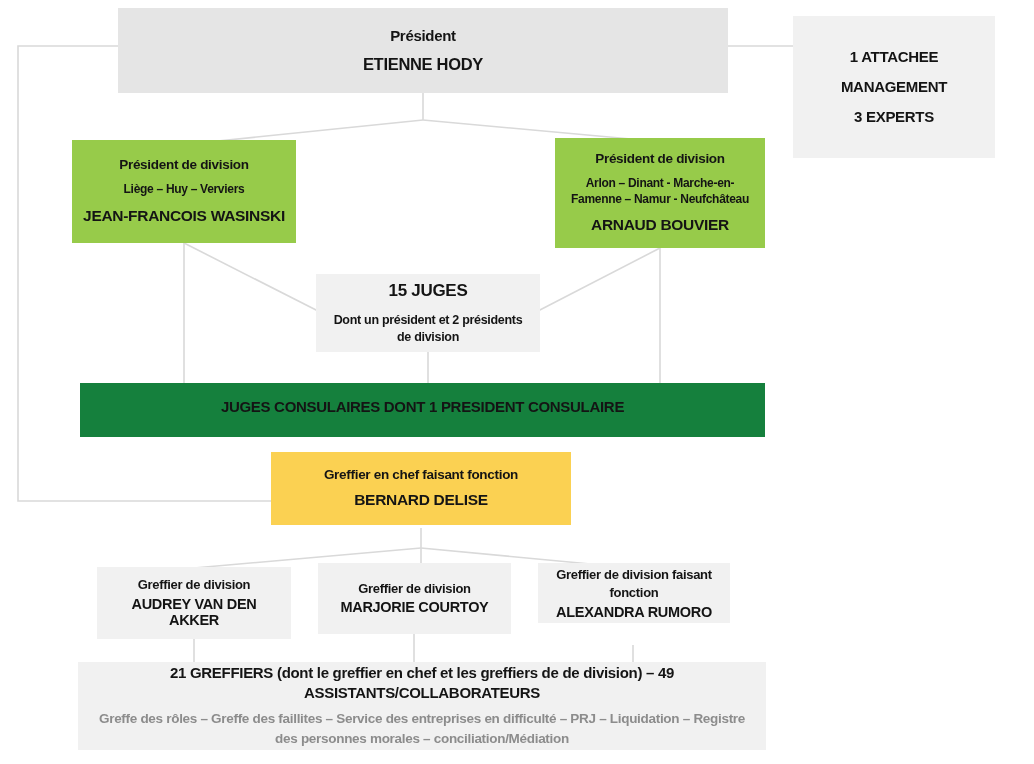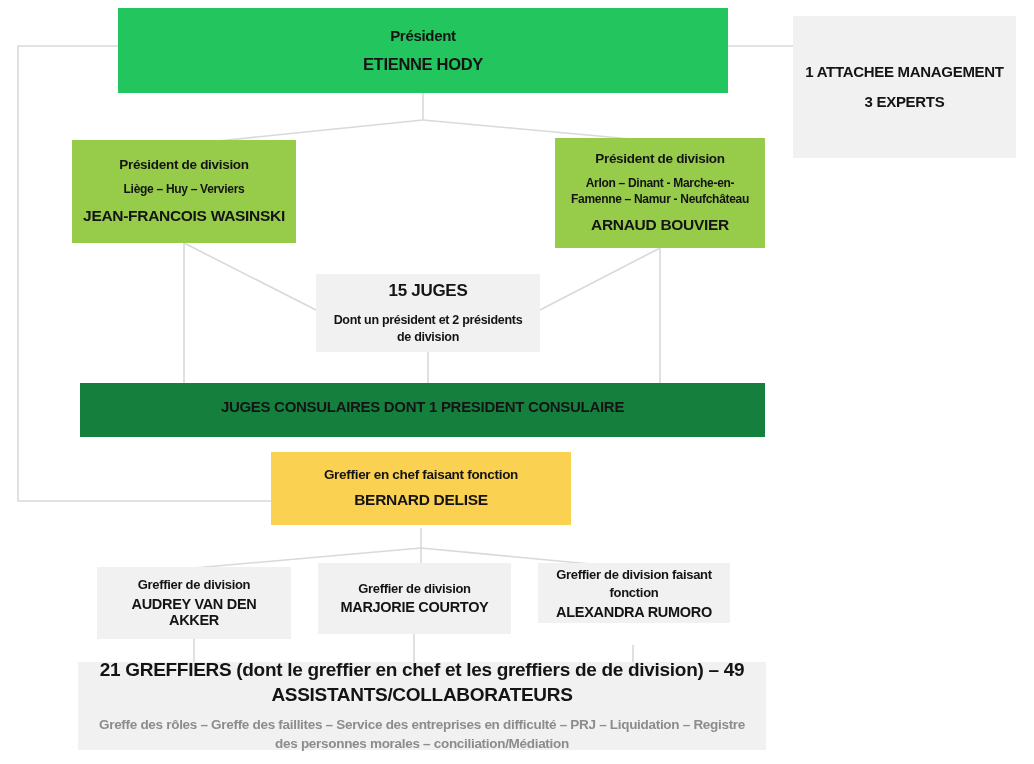--- a/index.html
+++ b/index.html
@@ -2,36 +2,36 @@
 <html><head>
 <meta charset="utf-8">
 <style>
   html,body{margin:0;padding:0;background:#ffffff;}
   body{font-family:"Liberation Sans",sans-serif;}
   .canvas{position:relative;width:1034px;height:764px;background:#ffffff;overflow:hidden;}
   svg.connectors{position:absolute;left:0;top:0;z-index:0;}
   .node{position:absolute;z-index:1;display:flex;flex-direction:column;justify-content:center;
         align-items:center;text-align:center;font-weight:bold;color:#141414;
         letter-spacing:-0.3px;box-sizing:border-box;padding:4px 10px;}
-  .gold{background:#22c55e;}
+  .gold{background:#e5e5e5;}
   .lightgold{background:#FBD152;}
   .green{background:#97CB4A;}
   .teal{background:#15803d;}
   .graybox{background:#F1F1F1;}
   .role-sm{font-size:13.5px;line-height:1.1;}
   .area{font-size:12px;line-height:1.35;margin-top:8px;}
   .person-lg{font-size:16.5px;margin-top:11px;}
   .person-md{font-size:15.5px;margin-top:9px;}
   .person-smd{font-size:14.5px;margin-top:3px;}
   .role-lg{font-size:15px;}
   .staff-line{font-size:15px;line-height:30px;}
   .judges-title{font-size:17px;}
   .judges-sub{font-size:12.5px;line-height:1.35;margin-top:11px;}
   .consular-title{font-size:15px;}
-  .bottom-line1{font-size:19px;line-height:1.3;}
+  .bottom-line1{font-size:15px;line-height:1.3;}
   .bottom-line2{font-size:13.5px;line-height:1.45;margin-top:7px;color:#8C8C8C;}
 </style>
 </head>
 <body>
 
 <div class="canvas">
 
   <svg class="connectors" width="1034" height="764" viewBox="0 0 1034 764" fill="none" stroke="#D9D9D9" stroke-width="1.6">
 
     <polyline points="118,46 18,46 18,501 271,501"></polyline>
@@ -55,21 +55,21 @@
     <line x1="194" y1="639" x2="194" y2="663"></line>
     <line x1="414" y1="634" x2="414" y2="663"></line>
     <line x1="633" y1="645" x2="633" y2="663"></line>
   </svg>
 
   <div class="node gold" style="left:118px;top:8px;width:610px;height:85px">
     <div class="role-lg">Président</div>
     <div class="person-lg">ETIENNE HODY</div>
   </div>
 
-  <div class="node graybox" style="left:793px;top:16px;width:223px;height:142px">
+  <div class="node graybox" style="left:793px;top:16px;width:202px;height:142px">
     <div class="staff-line">1 ATTACHEE MANAGEMENT</div>
     <div class="staff-line">3 EXPERTS</div>
   </div>
 
   <div class="node green" style="left:72px;top:140px;width:224px;height:103px">
     <div class="role-sm">Président de division</div>
     <div class="area">Liège – Huy – Verviers</div>
     <div class="person-md">JEAN-FRANCOIS WASINSKI</div>
   </div>
 

